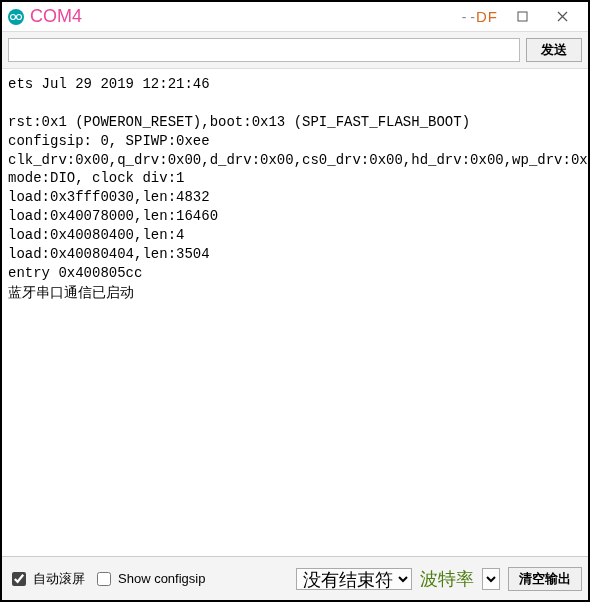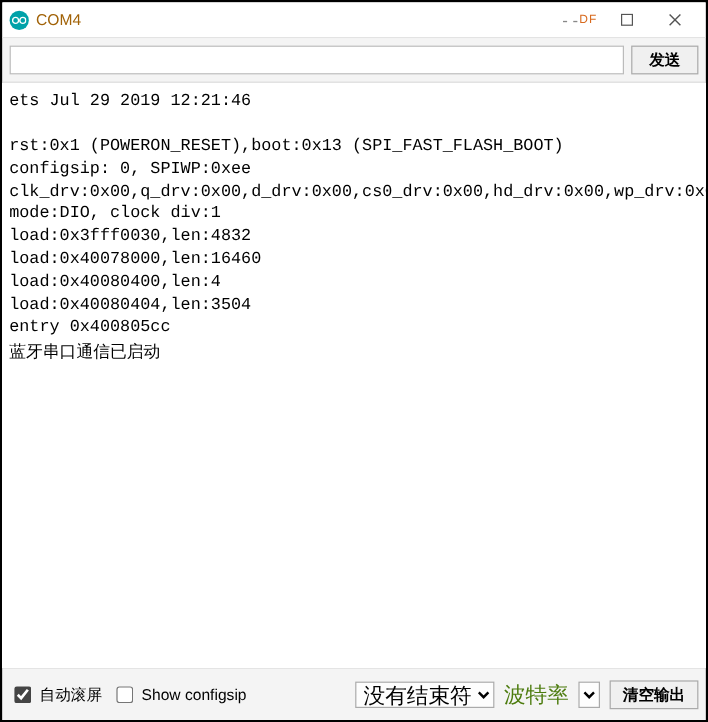--- a/index.html
+++ b/index.html
@@ -32,28 +32,28 @@
     border-radius: 50%;
     background: #00a2a9;
     display: flex;
     align-items: center;
     justify-content: center;
     margin-right: 6px;
   }
   .app-icon svg { display:block; }
   .title-text {
     flex: 0 0 auto;
-    font-size: 13px;
-    color: #a16207;
+    font-size: 18px;
+    color: #ec4899;
   }
   .title-spacer { flex: 1; }
   .df-mark {
     font-weight: normal;
     color: #d86a1e;
-    font-size: 10px;
+    font-size: 15px;
     letter-spacing: 1px;
     margin-right: 4px;
   }
   .df-pre {
     color: #888;
     font-size: 14px;
     margin-right:1px;
   }
   .winbtn {
     width: 40px;

